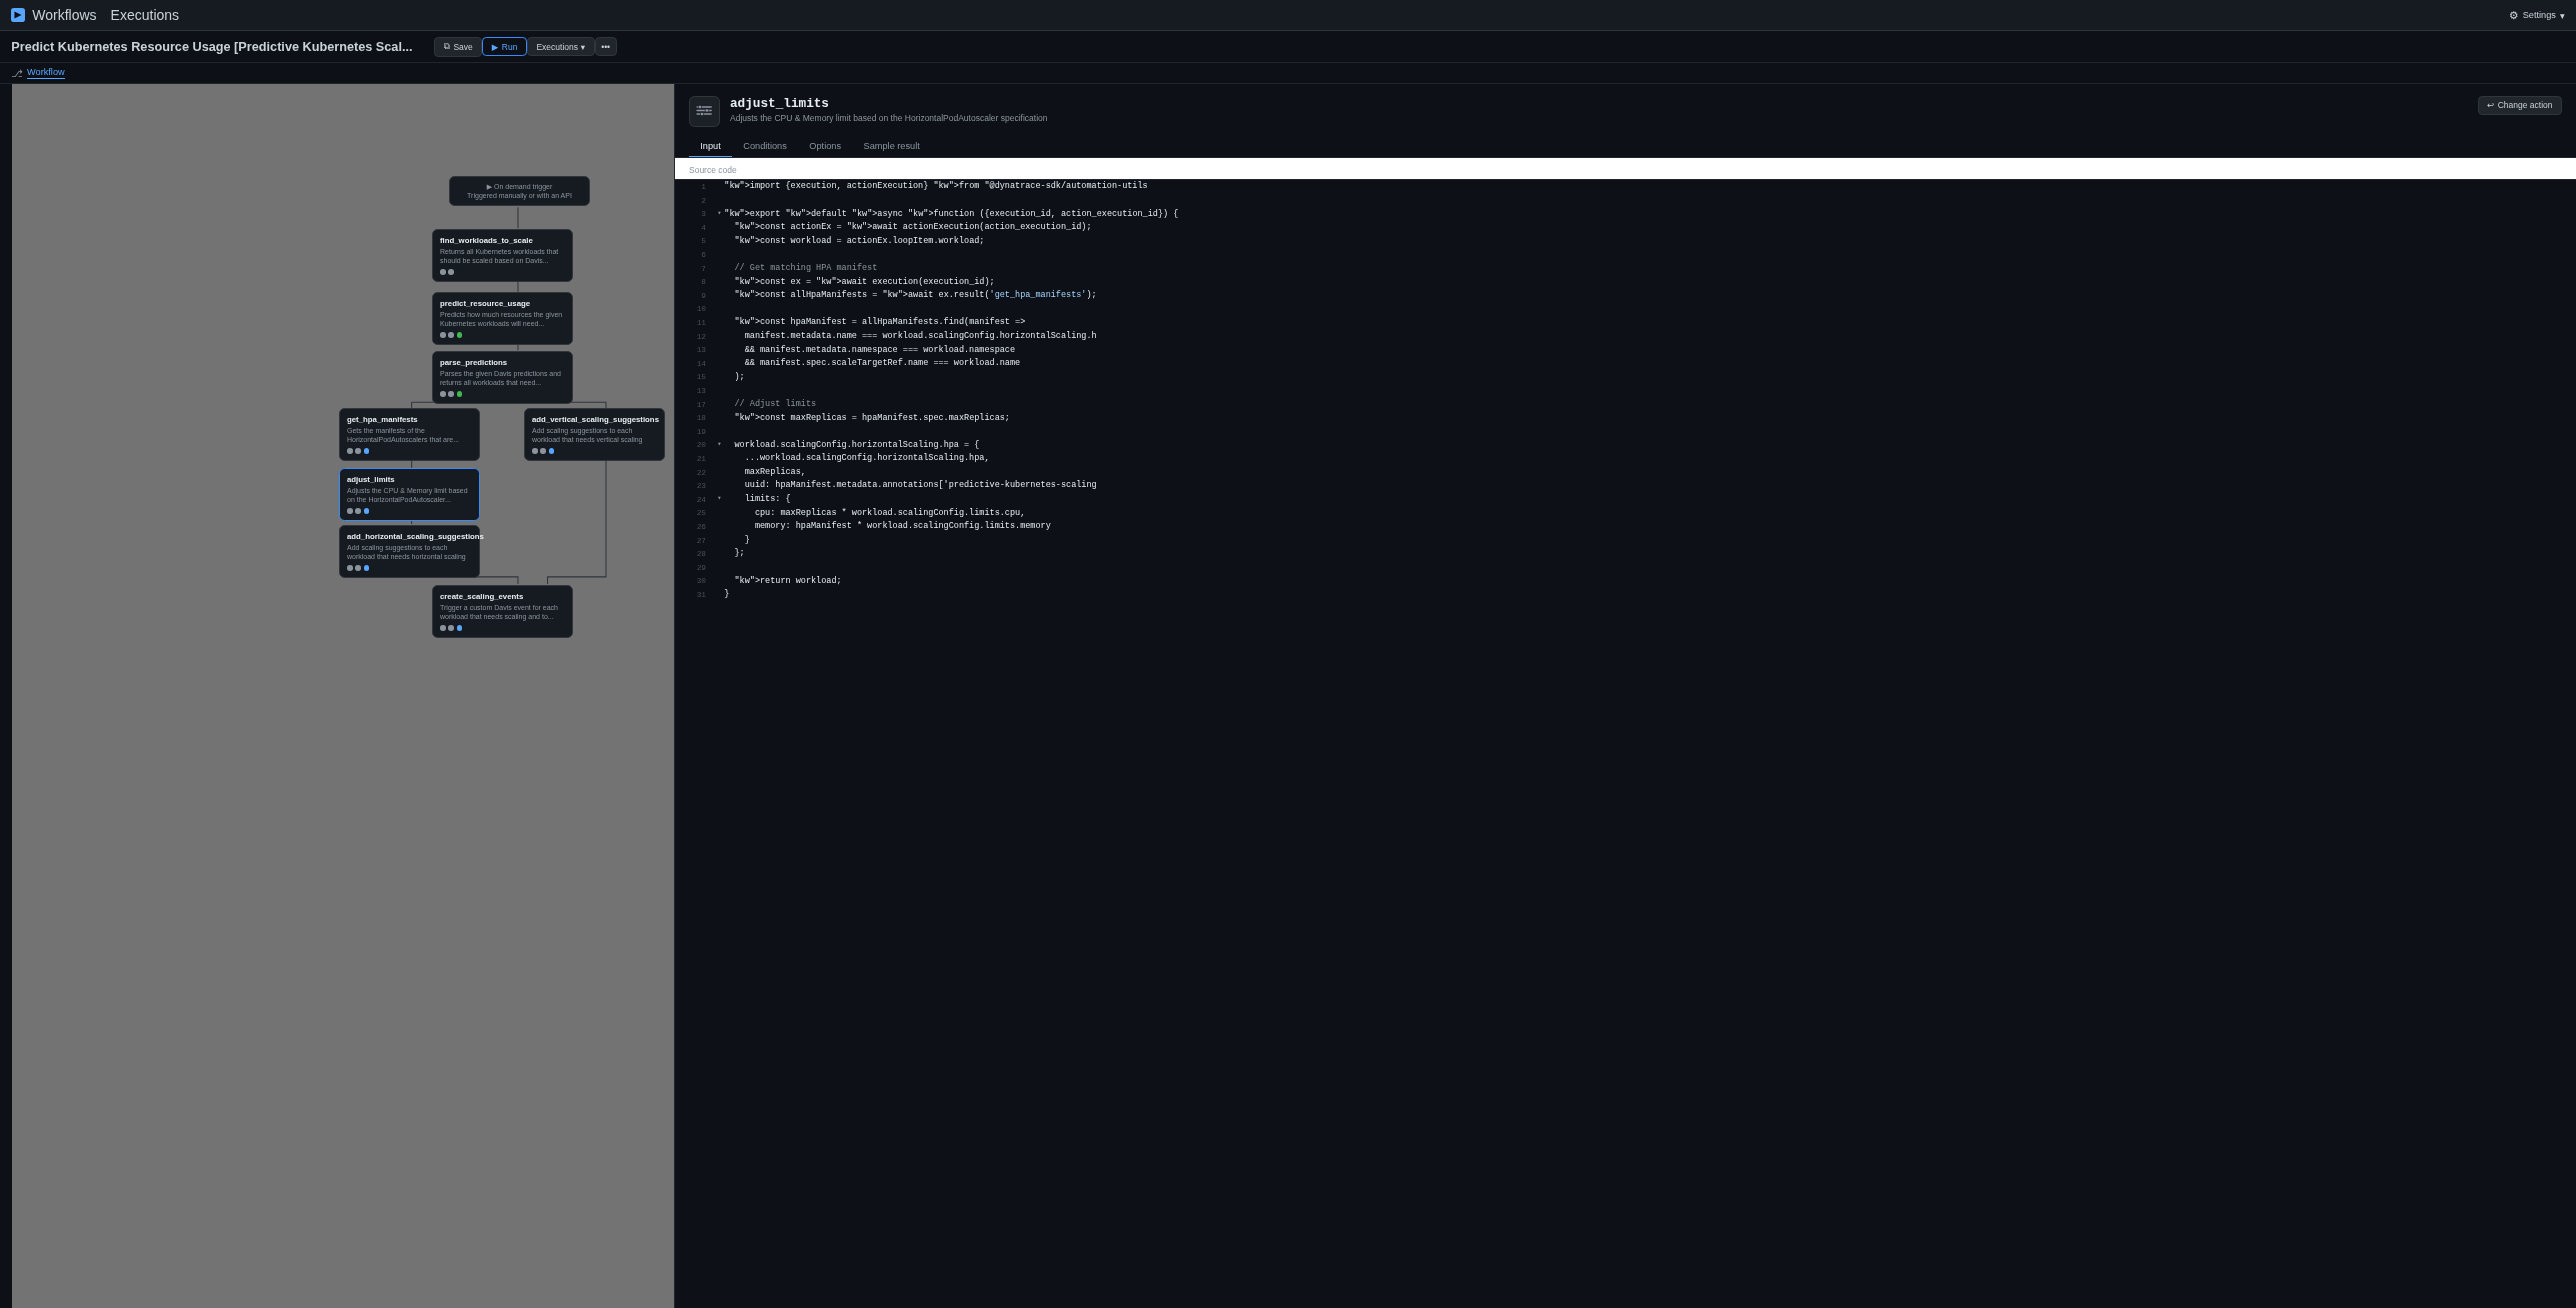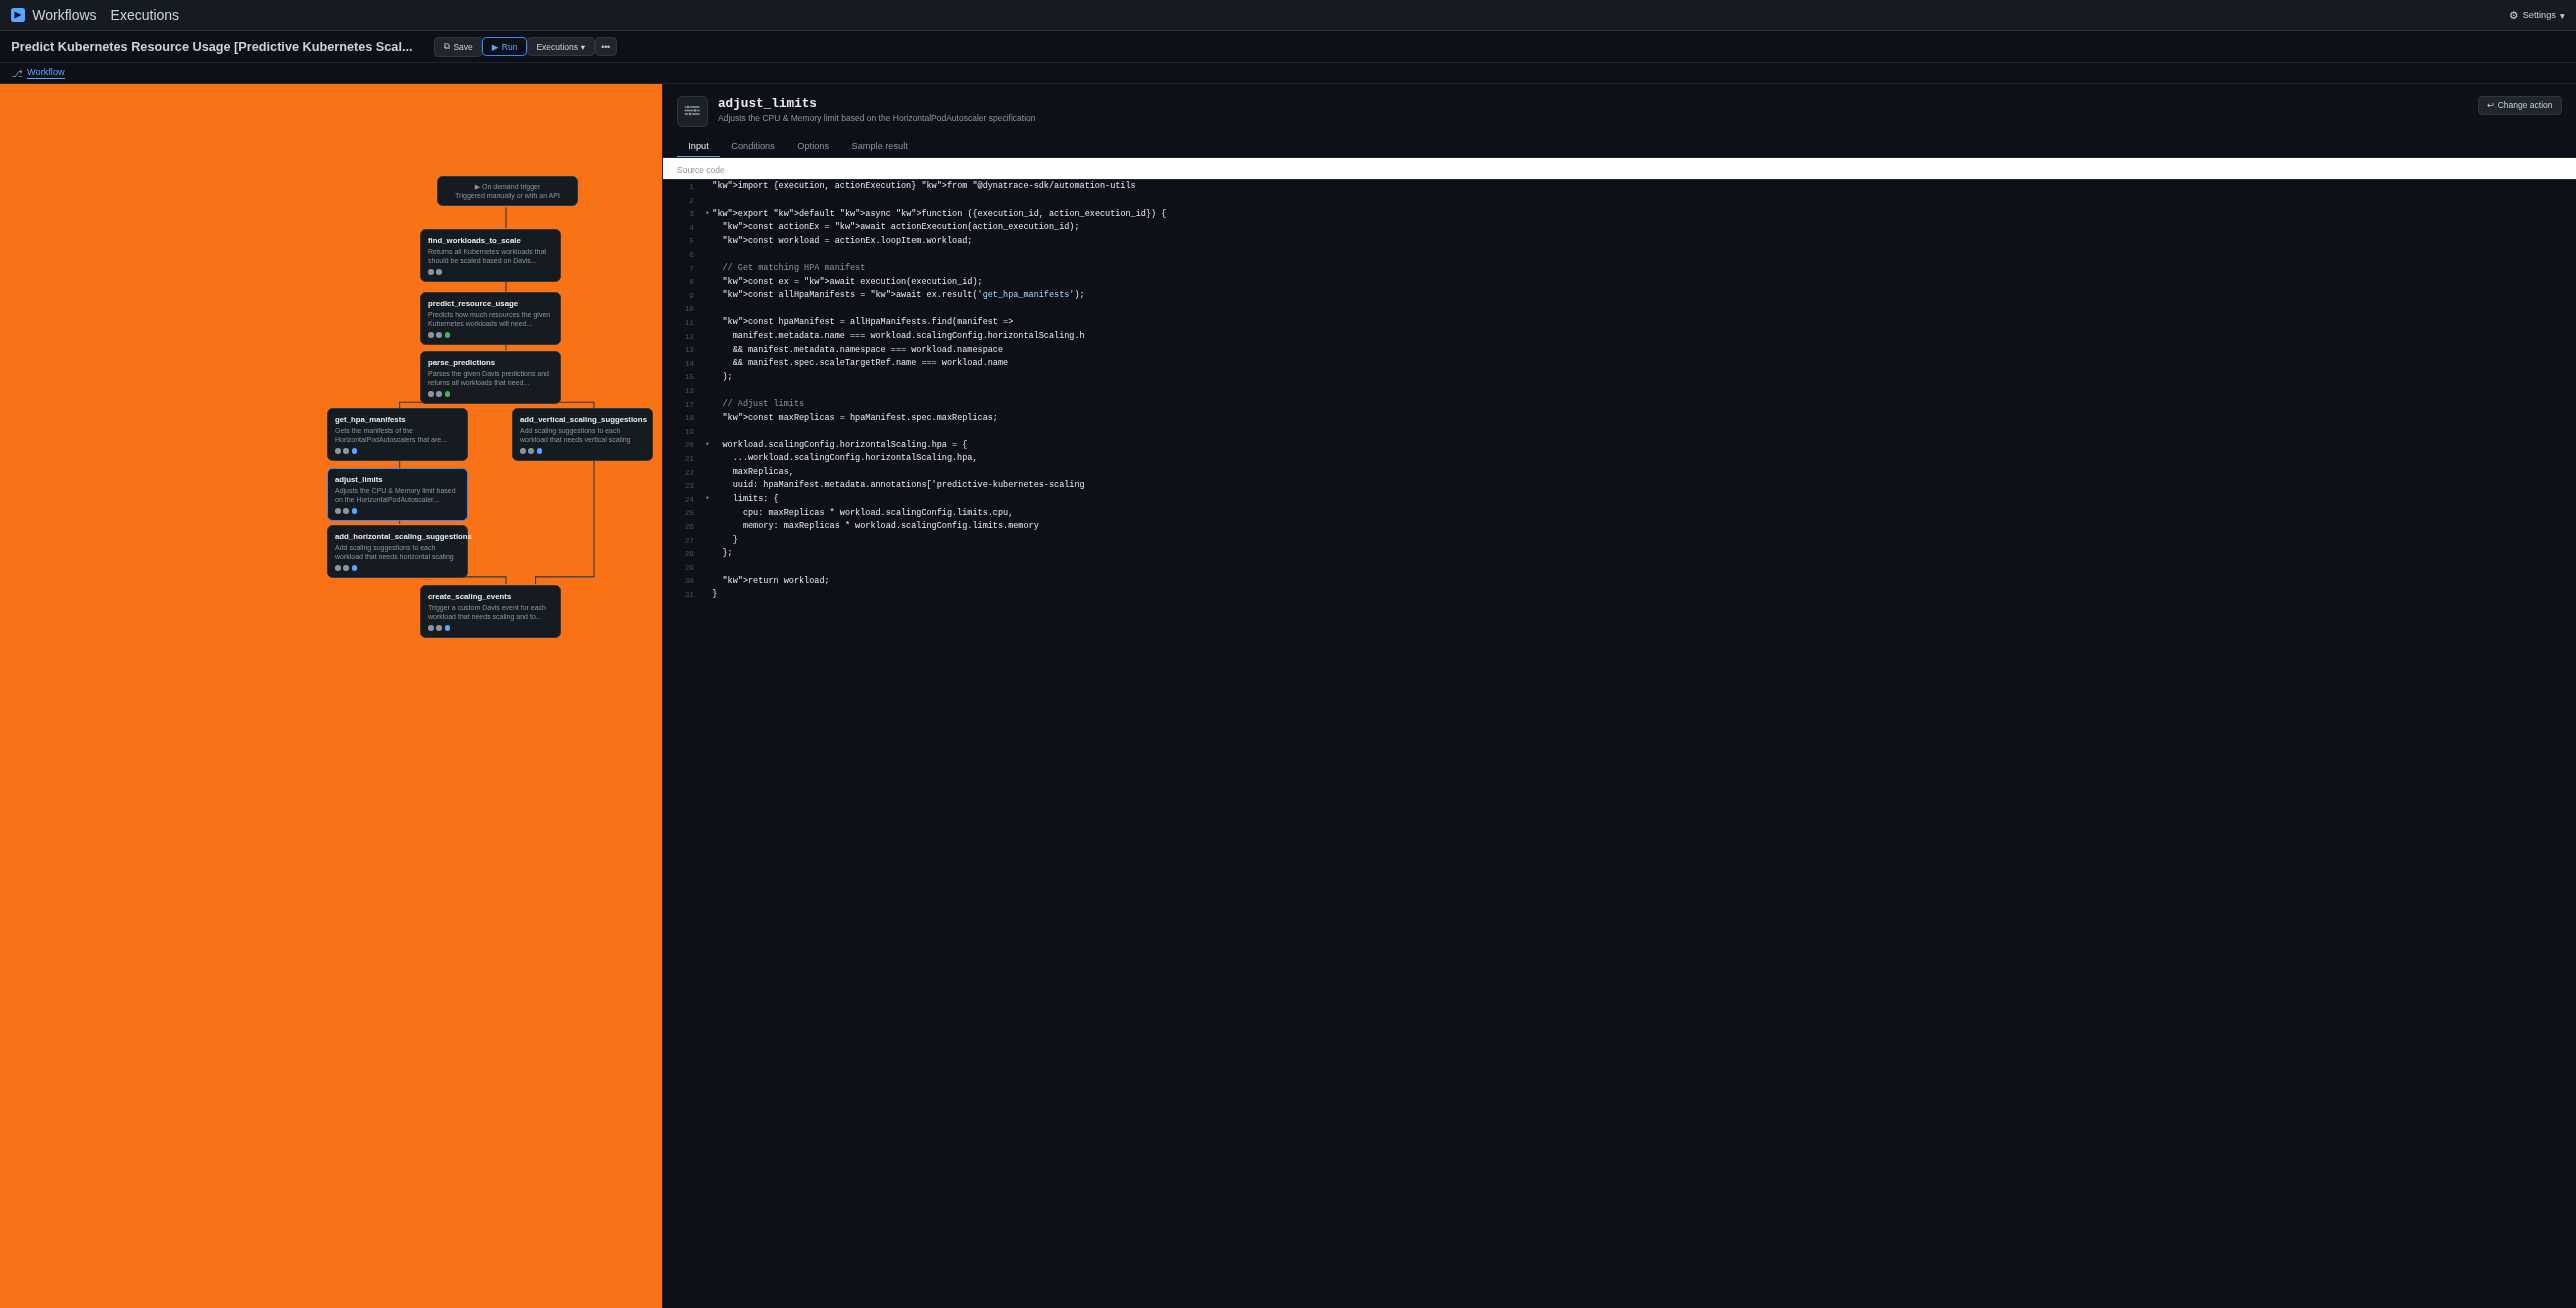--- a/index.html
+++ b/index.html
@@ -110,24 +110,25 @@
     
     .main-layout {
       display: flex;
       flex: 1;
       overflow: hidden;
     }
 
     
     .canvas-area {
       flex: 0 0 663px;
-      background: #f97316;
+      background: #737373;
       position: relative;
       overflow: hidden;
       border-right: 0.7px solid #21262d;
+      margin-left: 12px;
     }
 
     .wf-node {
       position: absolute;
       background: #161b22;
       border: 0.7px solid #30363d;
       border-radius: 5.6px;
       padding: 5.6px 7px;
       min-width: 92px;
       max-width: 141px;
@@ -614,21 +615,21 @@
             <span class="code-line-content">    limits: {</span>
           </div>
           <div class="code-line">
             <span class="code-line-num">25</span>
             <span class="code-fold">&nbsp;</span>
             <span class="code-line-content">      cpu: maxReplicas * workload.scalingConfig.limits.cpu,</span>
           </div>
           <div class="code-line">
             <span class="code-line-num">26</span>
             <span class="code-fold">&nbsp;</span>
-            <span class="code-line-content">      memory: maxReplicas * workload.scalingConfig.limits.memory</span>
+            <span class="code-line-content">      memory: hpaManifest * workload.scalingConfig.limits.memory</span>
           </div>
           <div class="code-line">
             <span class="code-line-num">27</span>
             <span class="code-fold">&nbsp;</span>
             <span class="code-line-content">    }</span>
           </div>
           <div class="code-line">
             <span class="code-line-num">28</span>
             <span class="code-fold">&nbsp;</span>
             <span class="code-line-content">  };</span>

